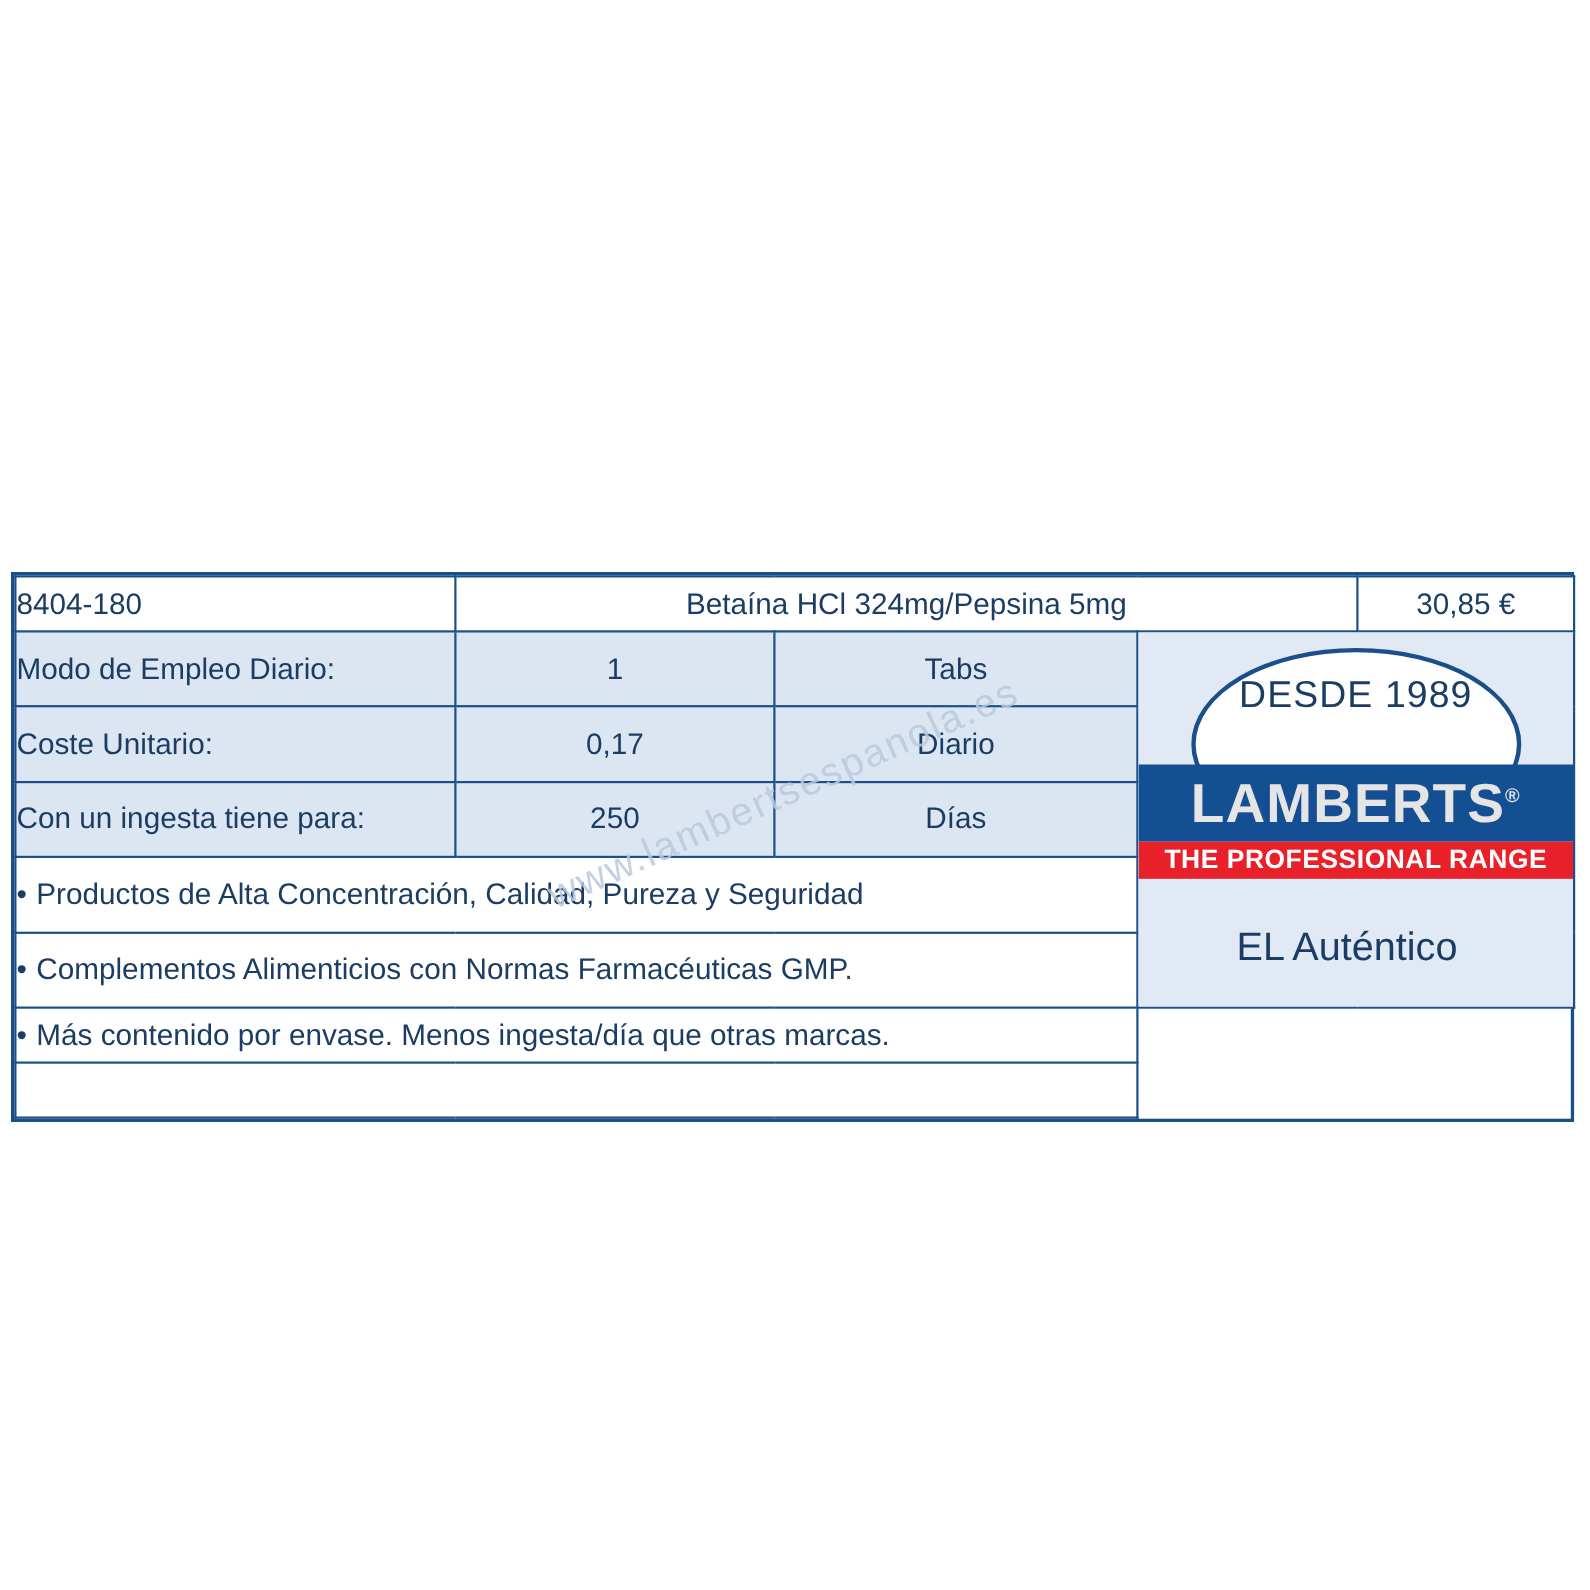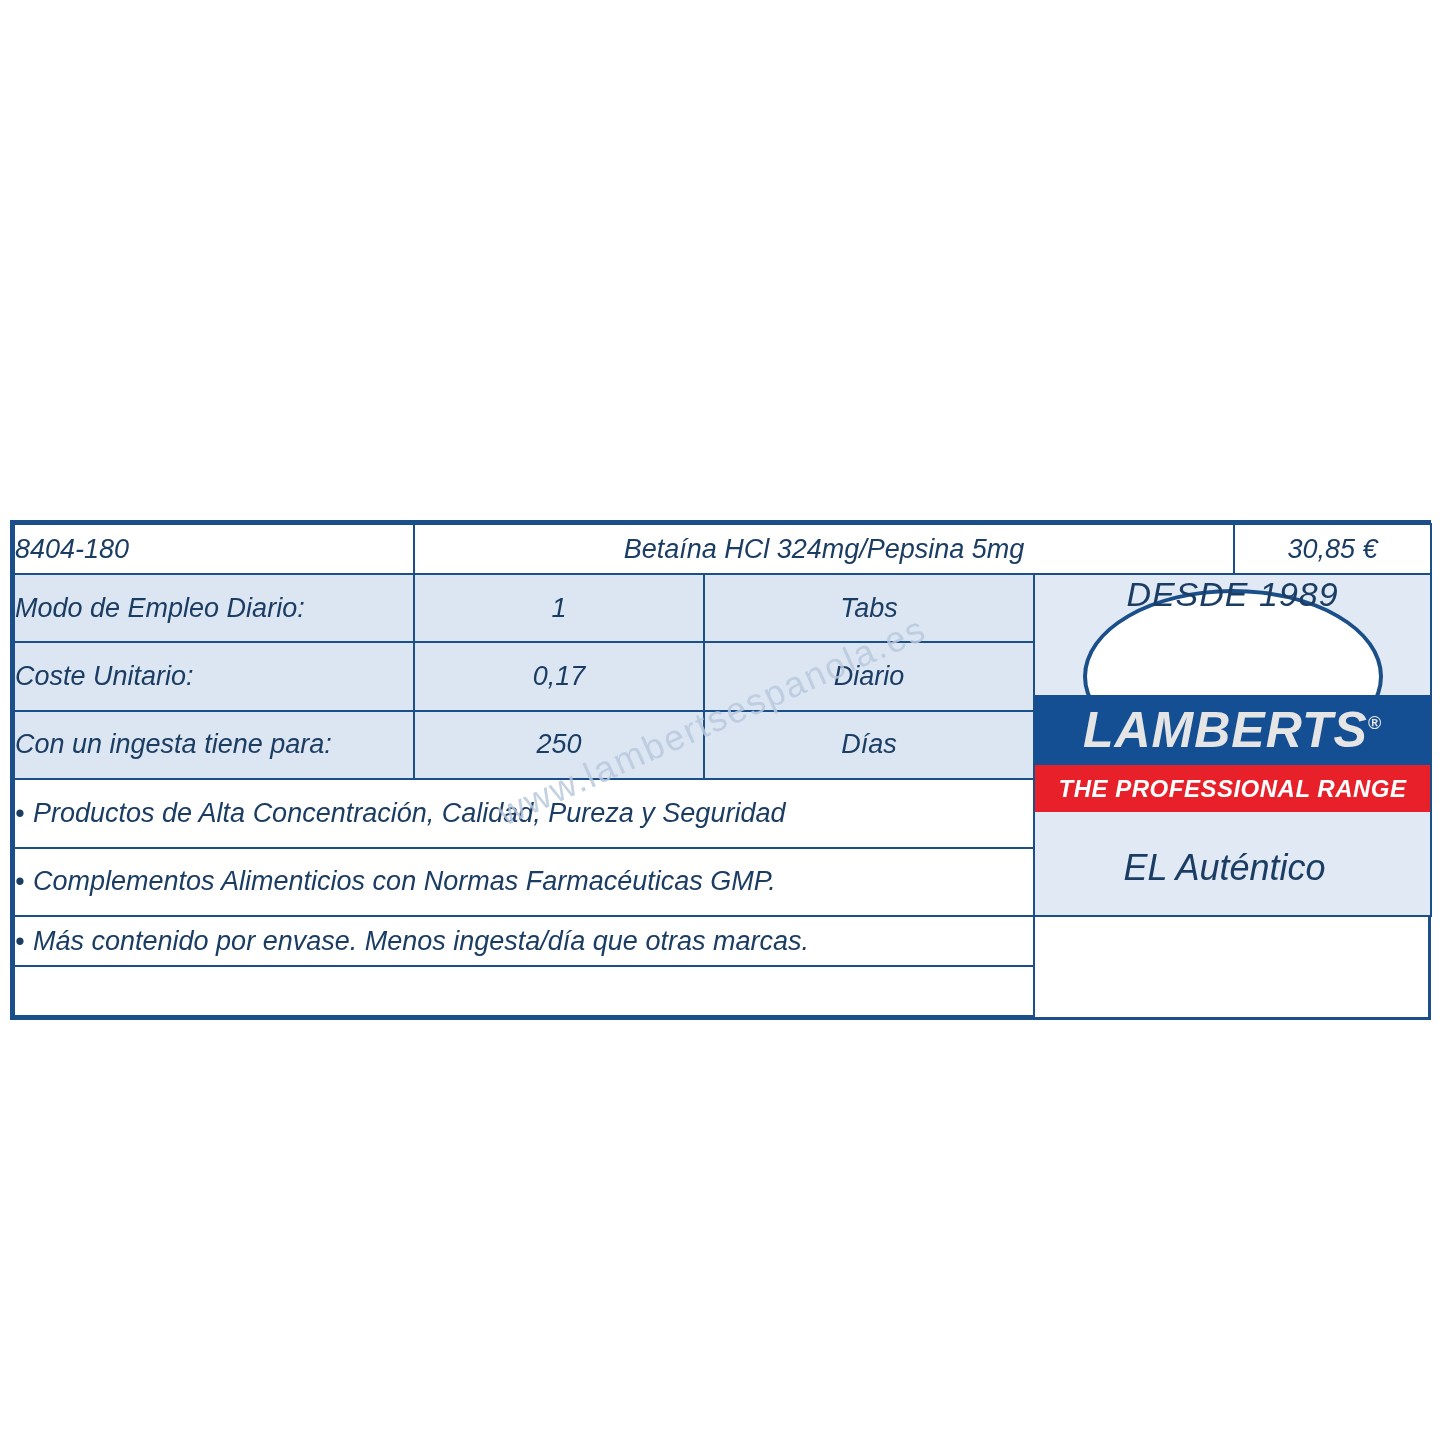--- a/index.html
+++ b/index.html
@@ -38,21 +38,20 @@
     table-layout: fixed;
     width: 100%;
   }
   table.grid td {
     border: 2px solid #1a4f8a;
     padding: 0;
     vertical-align: middle;
     color: #1b3d63;
     font-size: 27px;
     height: 48px;
-    font-style: italic;
   }
 
   .cell-pad-l { padding-left: 14px; }
   .center { text-align: center; }
 
   .row-head td {
     background: #ffffff;
     height: 52px;
     font-size: 28px;
   }
@@ -86,21 +85,21 @@
     flex-direction: column;
     align-items: stretch;
     justify-content: flex-start;
   }
 
   .desde-wrap {
     position: relative;
     height: 120px;
     background: #e0e9f4;
     display: flex;
-    align-items: flex-start;
+    align-items: center;
     justify-content: center;
   }
   .desde-oval {
     position: absolute;
     left: 50%;
     transform: translateX(-50%);
     top: 14px;
     width: 300px;
     height: 175px;
     border: 4px solid #1a4f8a;
@@ -133,21 +132,21 @@
     position: relative;
   }
   .reg-mark {
     font-size: 18px;
     vertical-align: super;
     font-weight: bold;
   }
 
   .pro-band {
     background: #e8202a;
-    height: 47px;
+    height: 34px;
     display: flex;
     align-items: center;
     justify-content: center;
   }
   .pro-text {
     color: #ffffff;
     font-size: 24px;
     font-weight: bold;
     letter-spacing: 0.5px;
   }

